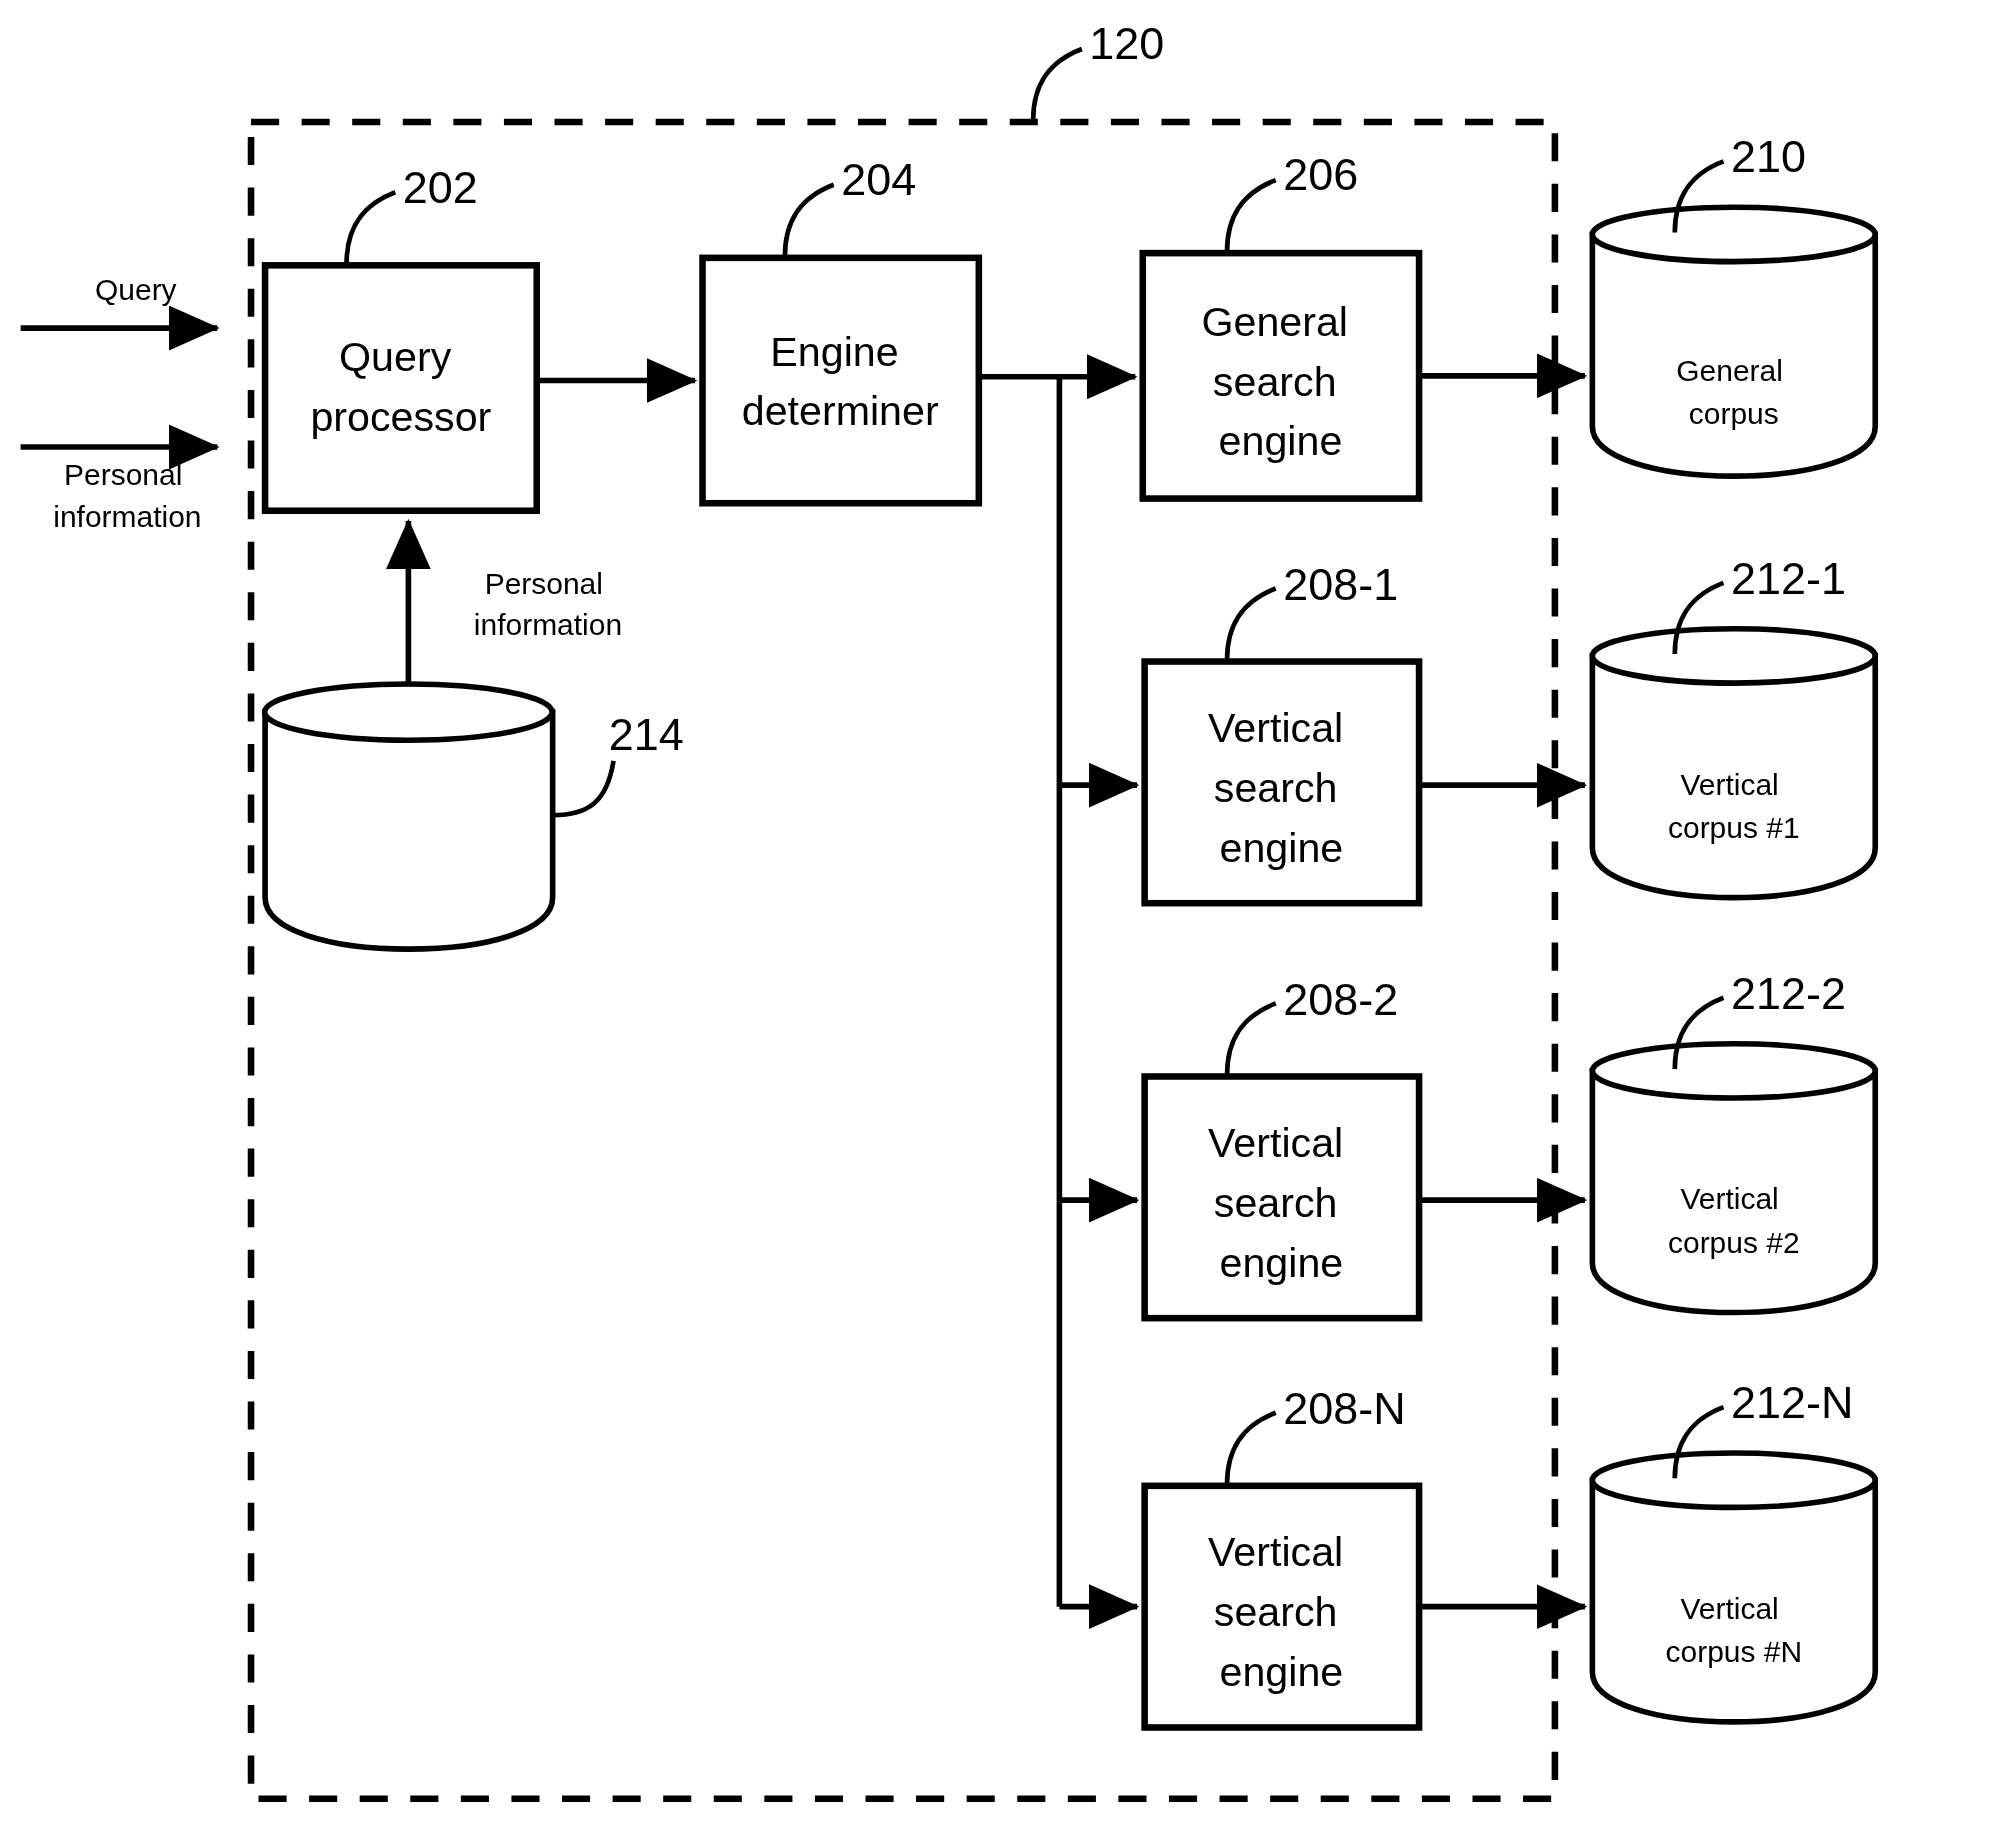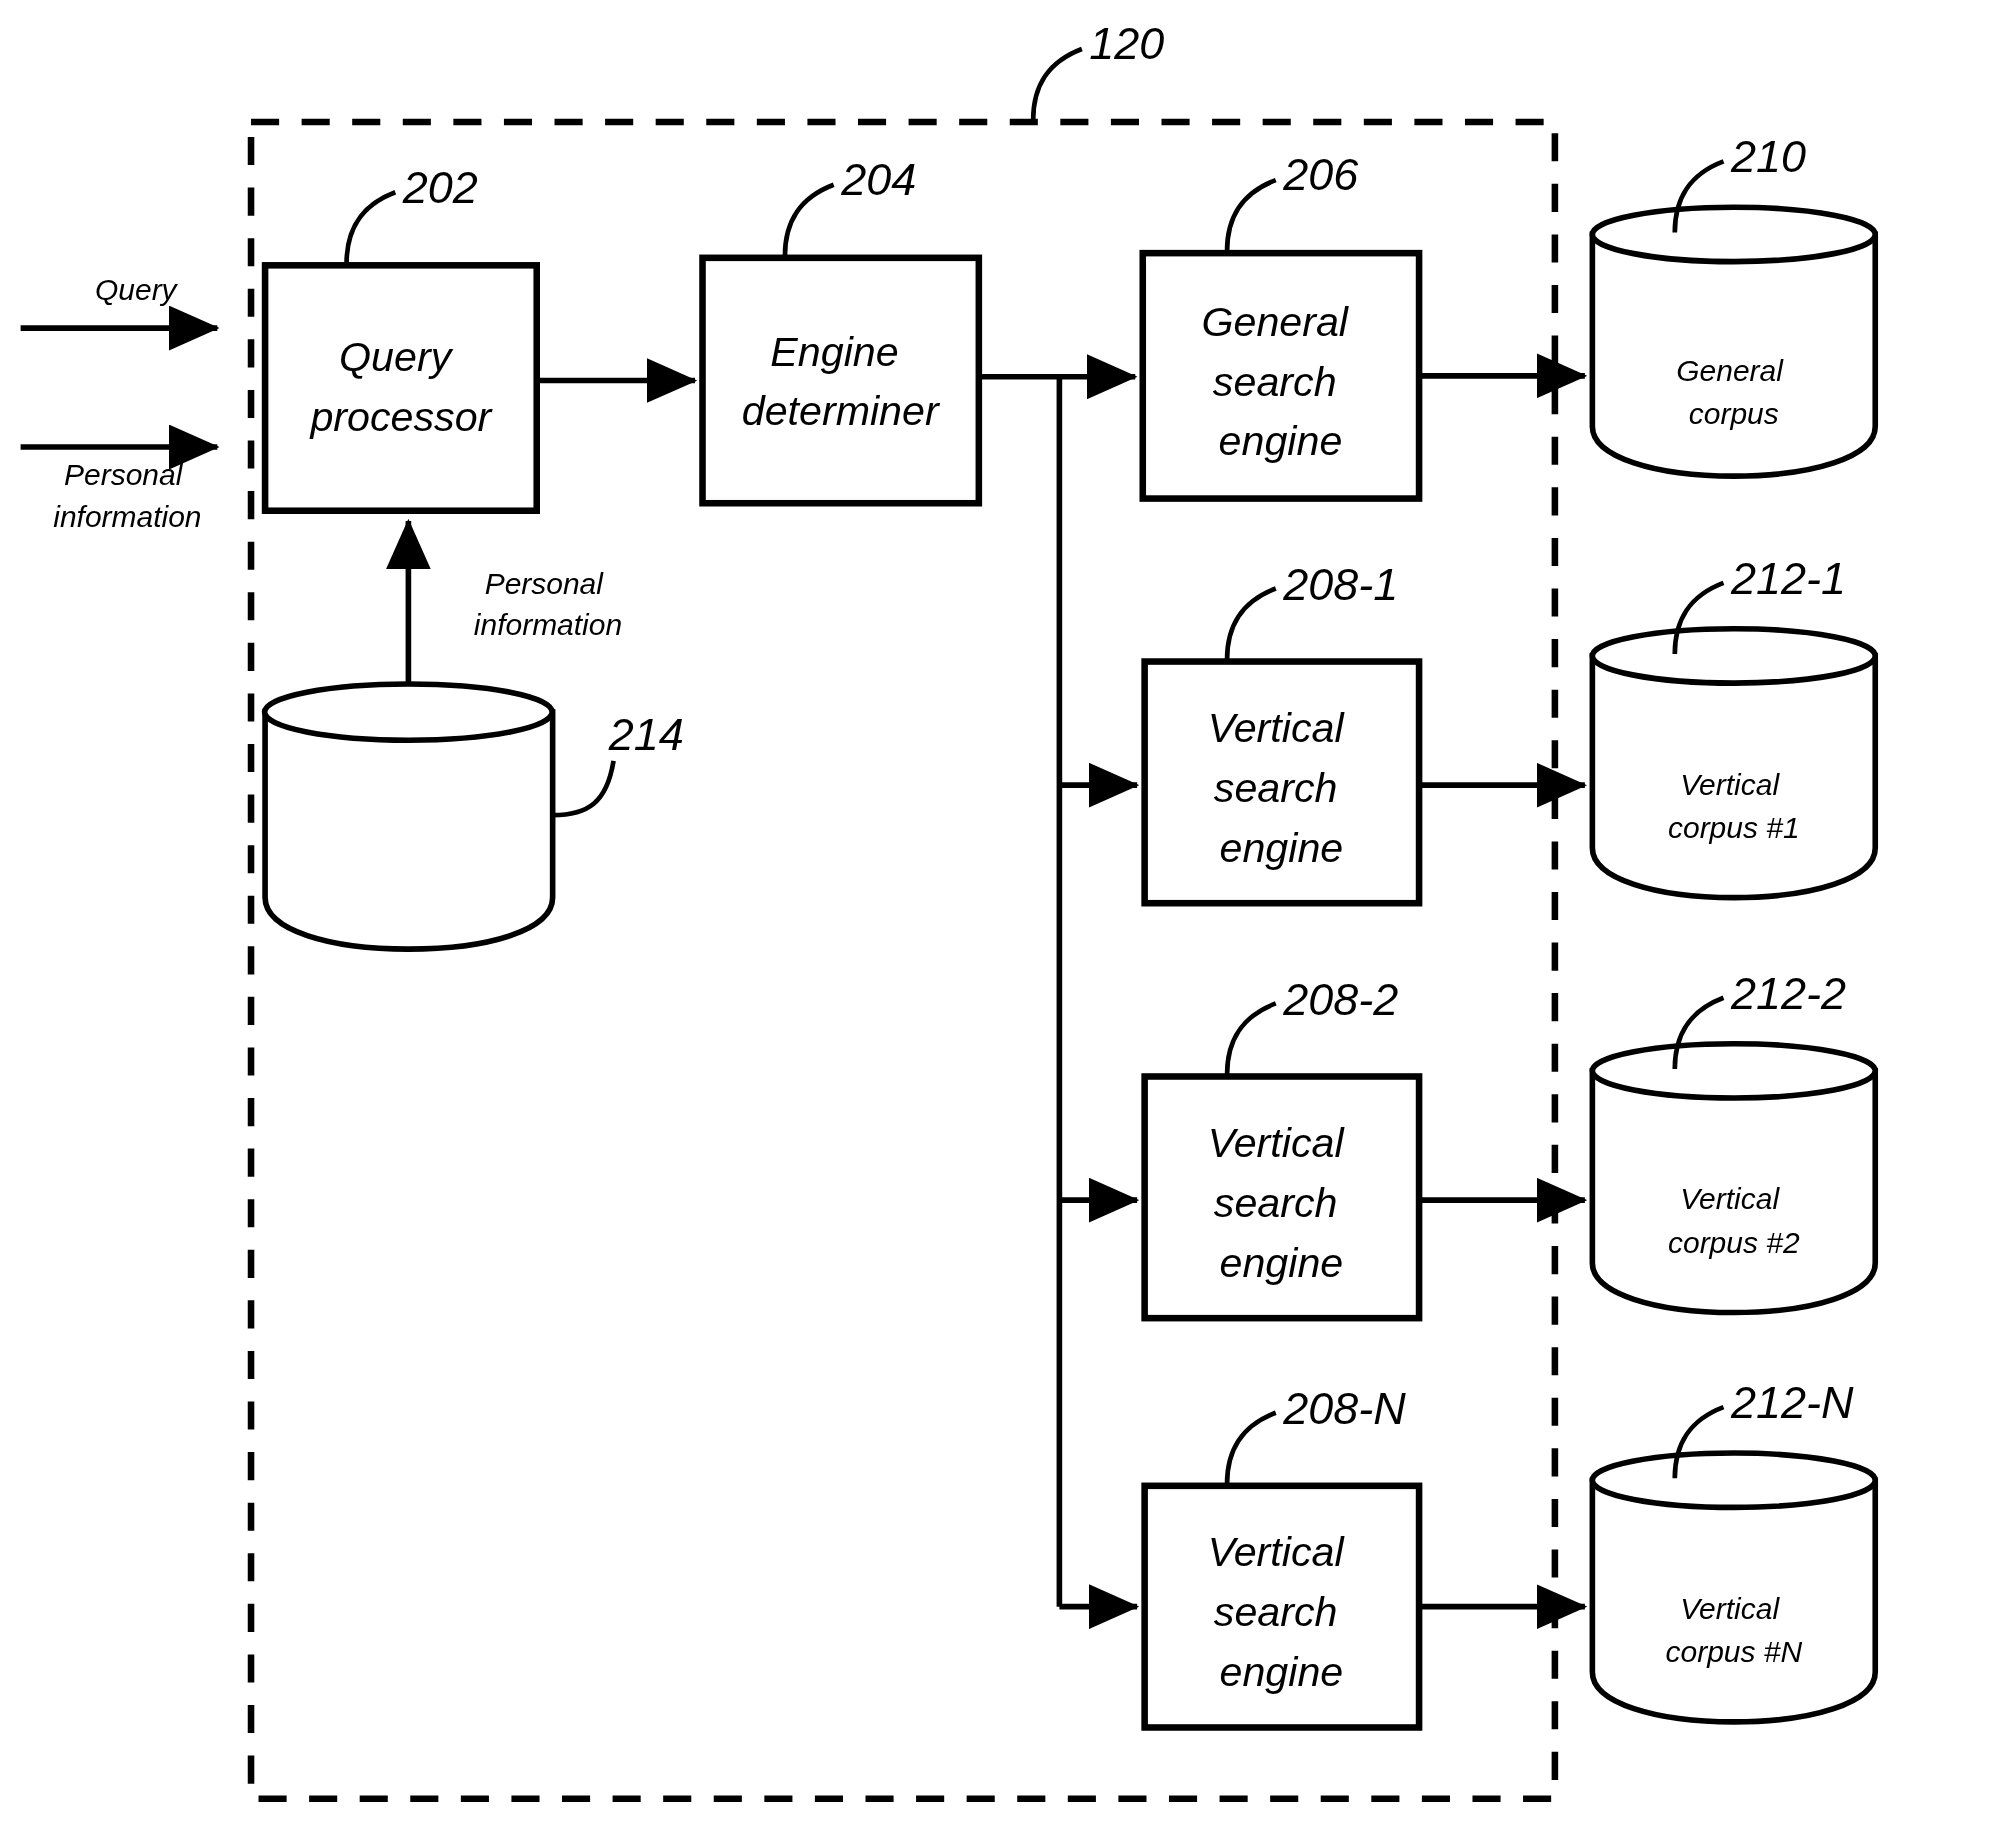--- a/index.html
+++ b/index.html
@@ -10,21 +10,20 @@
   body {
     width: 2012px;
     height: 1842px;
     font-family: "Liberation Sans", sans-serif;
     overflow: hidden;
   }
   #figure-root {
     position: relative;
     width: 2012px;
     height: 1610px;
-    font-style: italic;
   }
   svg.figure-svg {
     position: absolute;
     top: 0;
     left: 0;
     width: 2012px;
     height: 1842px;
   }
   text {
     font-family: "Liberation Sans", sans-serif;

